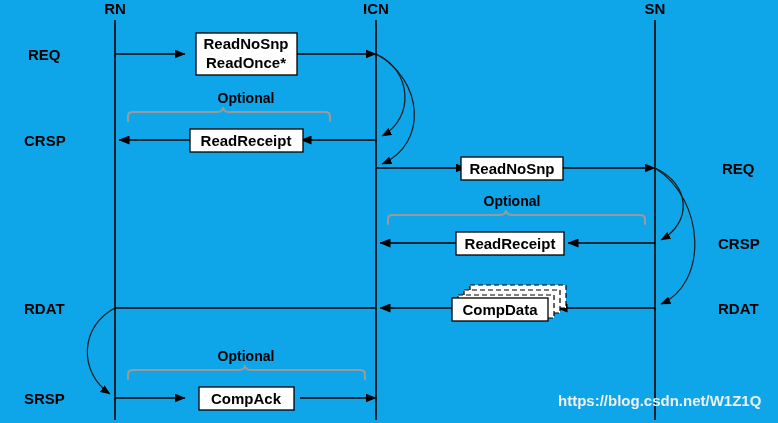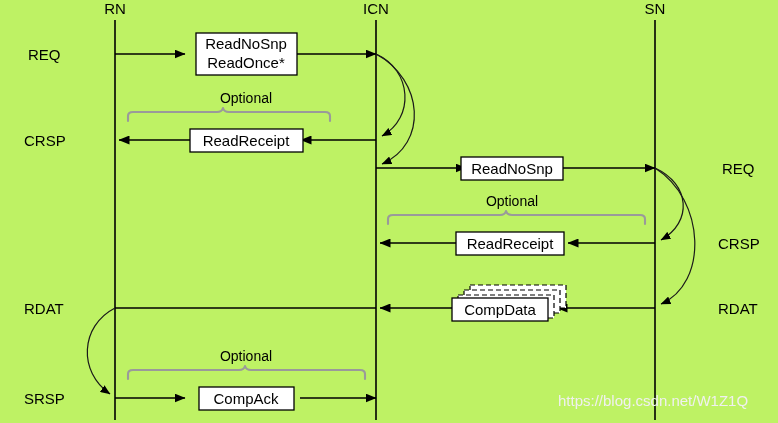--- a/index.html
+++ b/index.html
@@ -1,17 +1,17 @@
 <!DOCTYPE html>
 <html><head>
 <meta charset="utf-8">
 <style>
   html,body{margin:0;padding:0;background:#ffffff;}
   body{font-family:"Liberation Sans","DejaVu Sans",sans-serif;}
-  #stage{position:relative;width:778px;height:423px;background:#bef264;overflow:hidden;}
+  #stage{position:relative;width:778px;height:423px;background:#0ea5e9;overflow:hidden;font-weight:bold;}
   #svgroot{position:absolute;left:0;top:0;width:778px;height:423px;}
   .lbl{fill:#000;font-family:"Liberation Sans","DejaVu Sans",sans-serif;font-size:15px;}
   .lbl-head{font-size:15px;}
   .lbl-side{font-size:15px;}
   .msg-text{font-size:15px;fill:#000;}
   .opt-text{font-size:14px;fill:#000;}
   .lifeline{stroke:#000;stroke-width:1.6;}
   .flow{stroke:#000;stroke-width:1.4;fill:none;}
   .curve{stroke:#1a1a1a;stroke-width:1.2;fill:none;}
   .boxr{fill:#ffffff;stroke:#000;stroke-width:1.3;}

